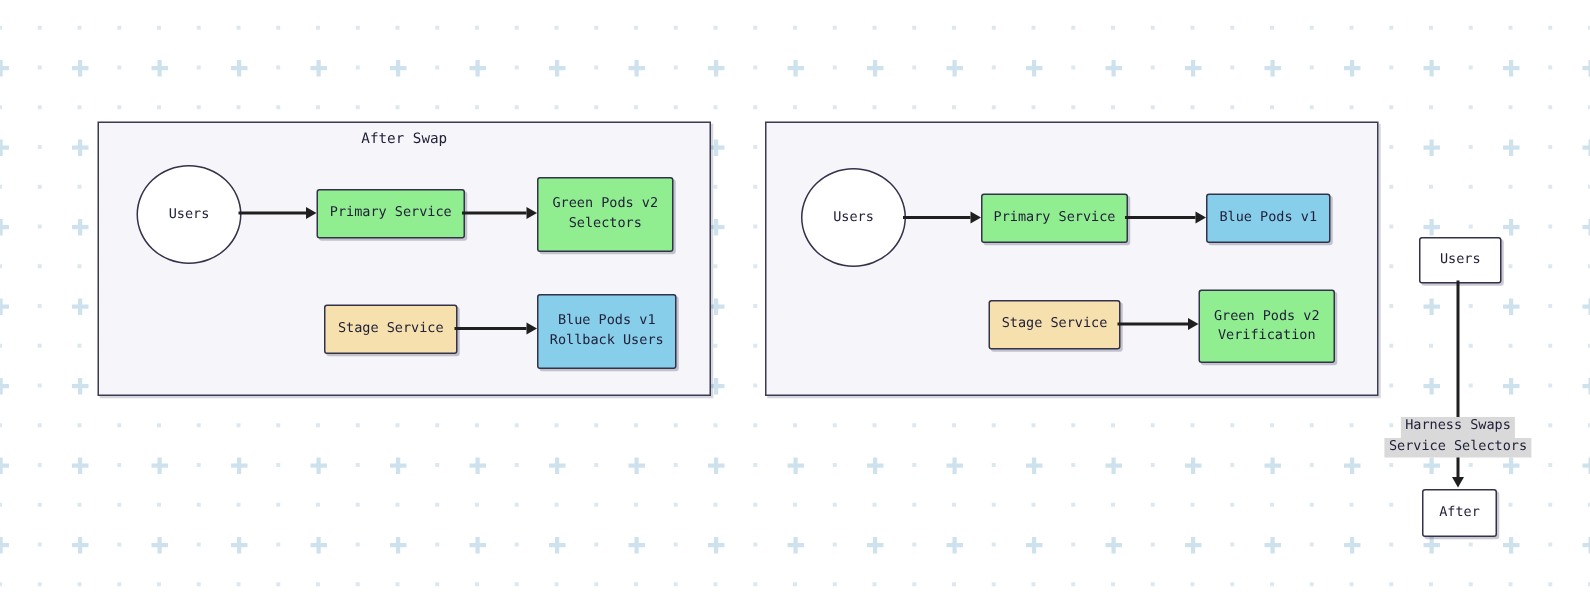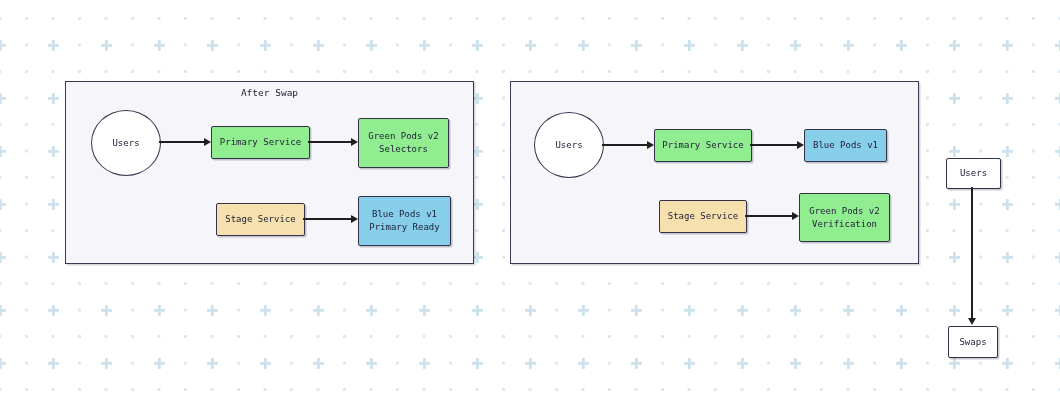--- a/index.html
+++ b/index.html
@@ -234,21 +234,21 @@
     </div>
 
     <div class="node tan" style="left:150px;top:121px;width:87px;height:31px;">
       <span>Stage Service</span>
     </div>
 
     <div class="edge h" style="left:237px;top:136px;width:48px;"></div>
 
     <div class="node blue" style="left:292px;top:114px;width:91px;height:48px;">
       <span>Blue Pods v1</span>
-      <span>Primary Ready</span>
+      <span>Rollback Users</span>
     </div>
   </div>
 
   <div class="panel" style="left:510px;top:81px;width:407px;height:181px;">
 
     <div class="node white circle" style="left:23px;top:30px;width:68px;height:64px;">
       <span>Users</span>
     </div>
 
     <div class="edge h" style="left:91px;top:62px;width:45px;"></div>
@@ -274,17 +274,21 @@
       <span>Verification</span>
     </div>
   </div>
 
   <div class="node white" style="left:946px;top:158px;width:53px;height:29px;">
     <span>Users</span>
   </div>
 
   <div class="edge v" style="left:971px;top:187px;height:131px;"></div>
 
+  <div class="edge-label" style="left:972px;top:278px;">
+    <span>Harness Swaps</span>
+    <span>Service Selectors</span>
+  </div>
 
   <div class="node white" style="left:948px;top:326px;width:48px;height:30px;">
-    <span>Swaps</span>
+    <span>After</span>
   </div>
 </div>
 
 </body></html>

